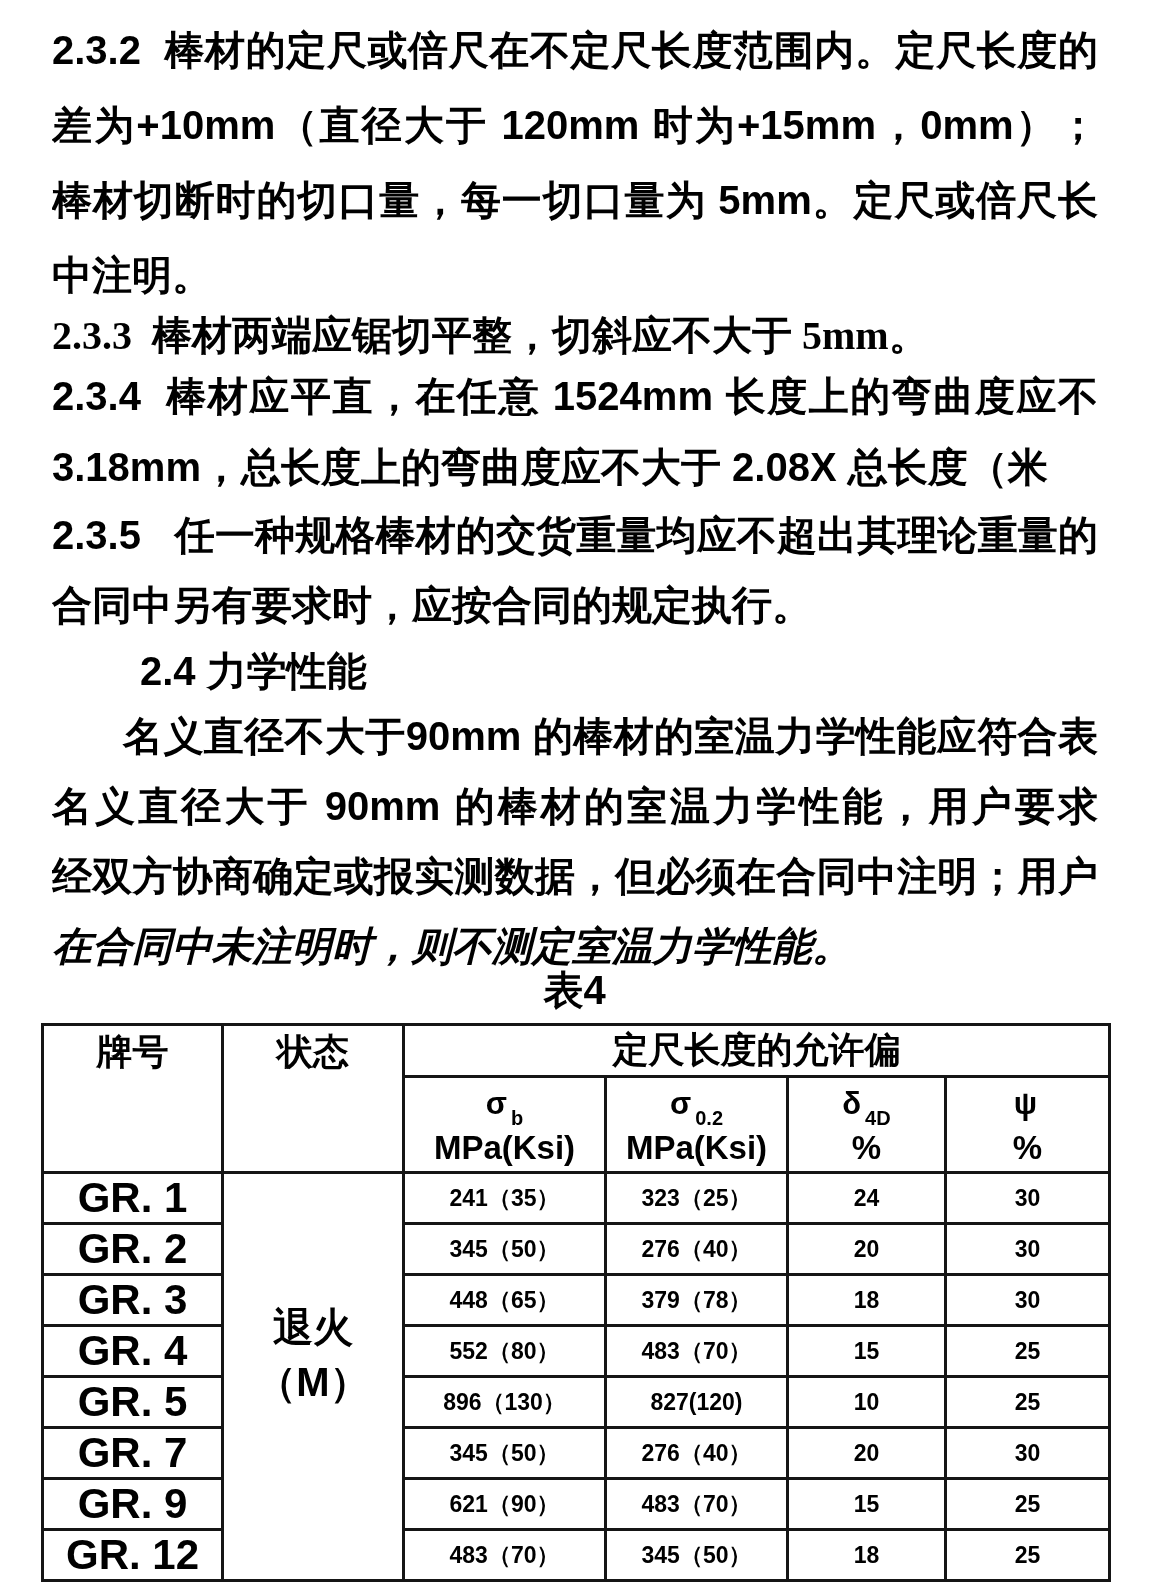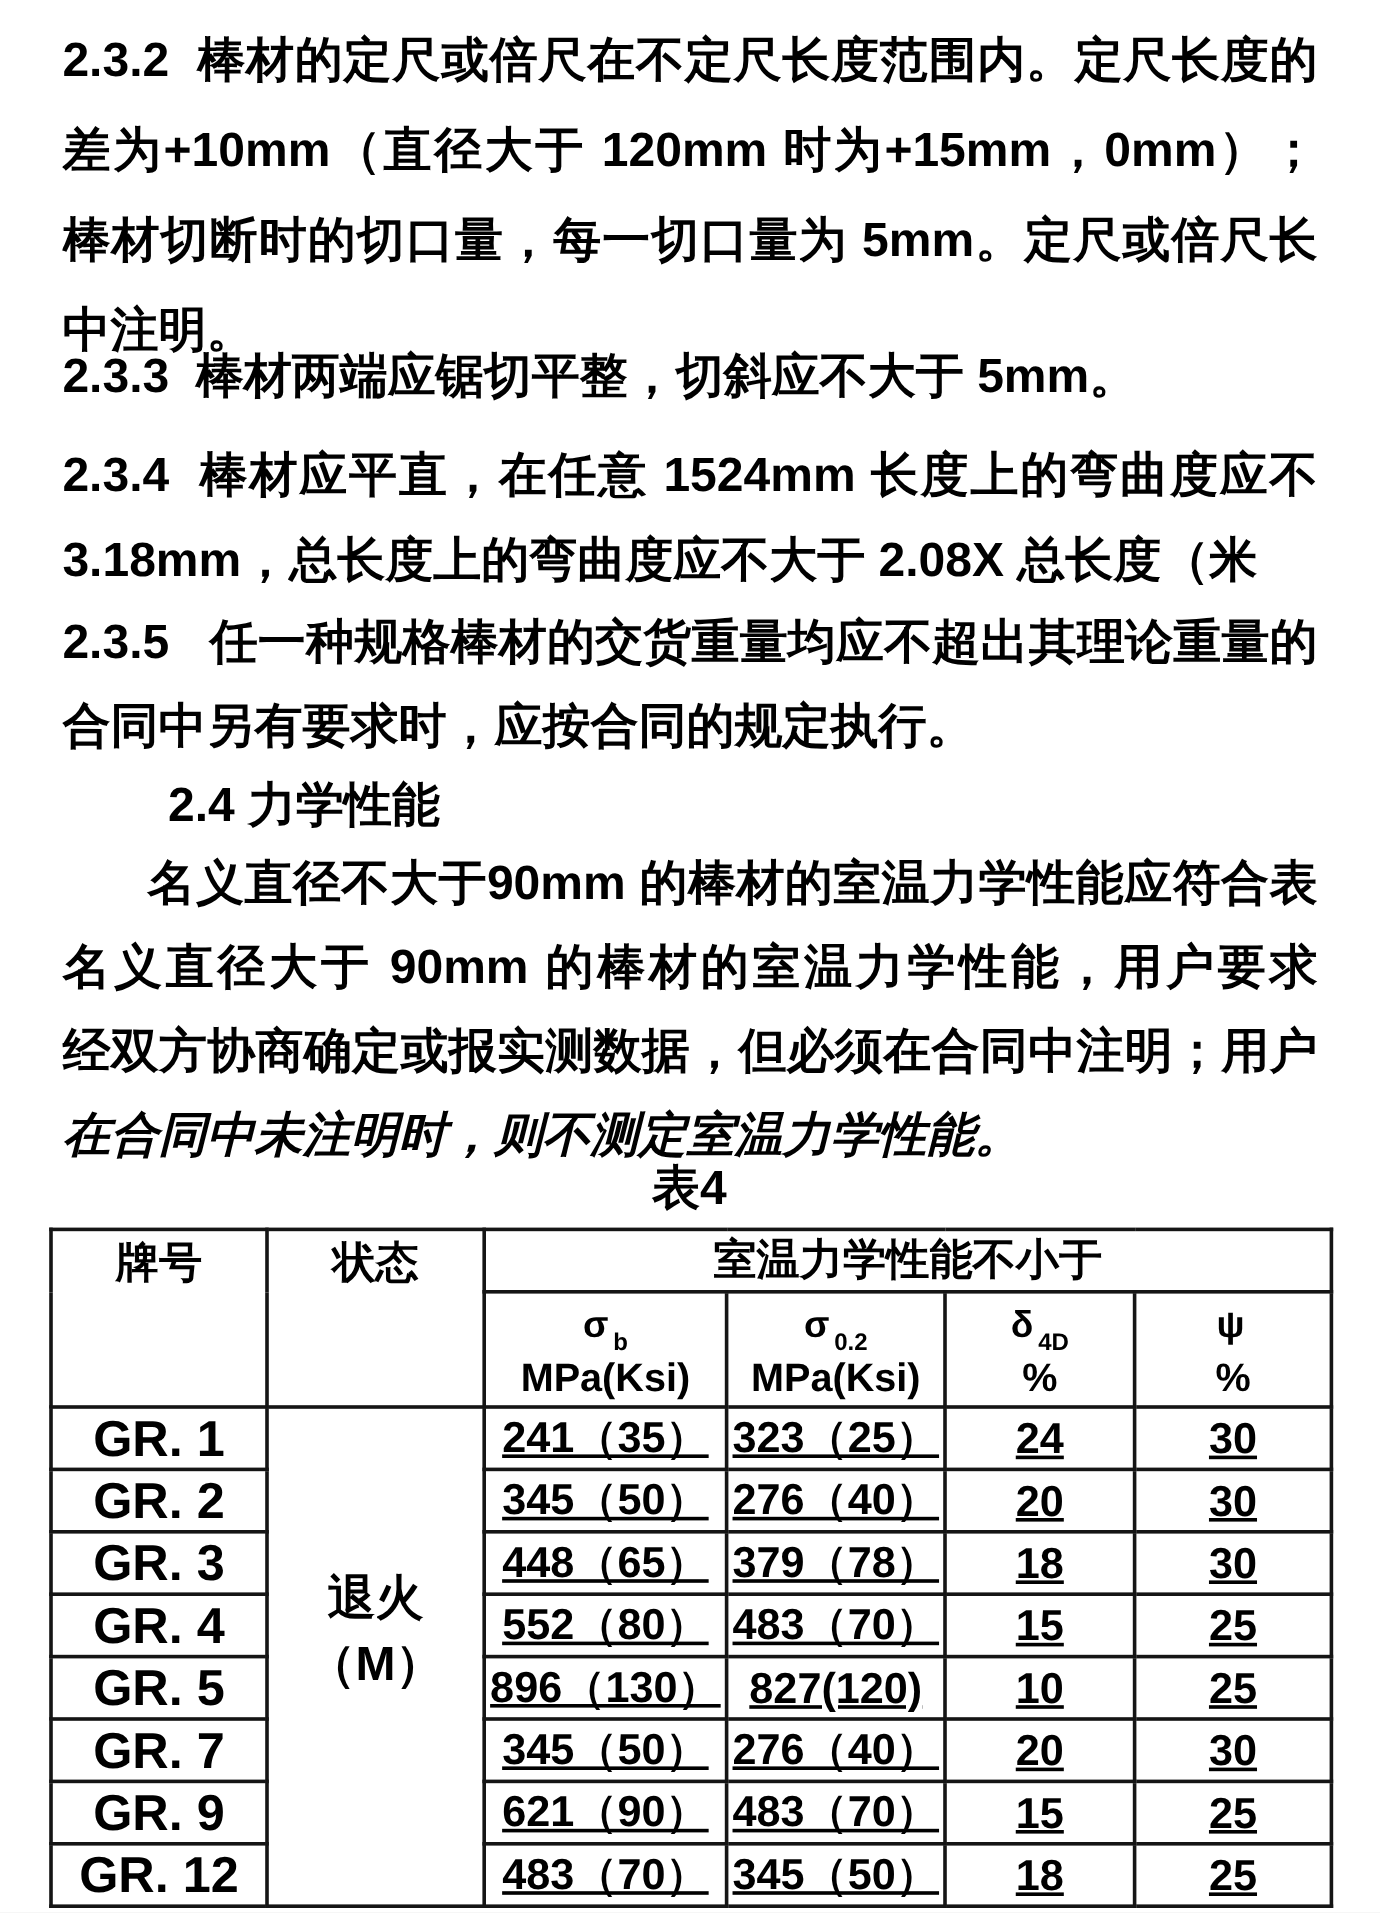--- a/index.html
+++ b/index.html
@@ -19,21 +19,21 @@
     left:52px; width:1046px;
     font-size:40px; line-height:52px; height:56px;
     white-space:pre-wrap;
     overflow:hidden;
   }
   .j { text-align:justify; text-align-last:justify; }
   .l0  { top:24px;  }
   .l1  { top:99px;  }
   .l2  { top:174px; }
   .l3  { top:249px; }
-  .l4  { top:288px; }
+  .l4  { top:310px;font-family:Liberation Serif, serif; }
   .l5  { top:370px; }
   .l6  { top:441px; }
   .l7  { top:509px; }
   .l8  { top:579px; }
   .l9  { top:645px; padding-left:88px; width:958px; }
   .l10 { top:710px; text-indent:71px; }
   .l11 { top:780px; }
   .l12 { top:850px; }
   .l13 { top:920px;font-style:italic; }
 
@@ -61,21 +61,21 @@
   tr.hr1 { height:50px; }
   .hr1 th { font-size:36px; }
   th.rspan { vertical-align:top; padding-top:5px; line-height:42px; }
   tr.hr2 { height:96px; }
   .symrow  { font-size:31px; line-height:46px; height:46px; }
   .greek   { letter-spacing:0; }
   .subsc   { font-size:20px; position:relative; top:4px; margin-left:4px; font-weight:700; }
   .unitrow { font-size:33px; line-height:42px; height:42px; }
   tr.r { height:50px; }
   td.grade { font-size:42px; }
-  td.val   { font-size:36px;text-decoration:underline; }
+  td.val   { font-size:23px; }
   td.state-cell { font-size:40px; }
   .state-inner { position:relative; top:-22px; }
 </style>
 </head>
 <body>
 
 <div class="page">
 
   <div class="line l0 j">2.3.2  棒材的定尺或倍尺在不定尺长度范围内。定尺长度的允许偏</div>
   <div class="line l1 j">差为+10mm（直径大于 120mm 时为+15mm，0mm）；倍尺长度还应计入</div>
@@ -100,21 +100,21 @@
         <col style="width:181px">
         <col style="width:202px">
       <col style="width:182px">
         <col style="width:158px">
         <col style="width:164px">
     </colgroup>
     <tbody>
       <tr class="hr1">
         <th class="rspan" rowspan="2">牌号</th>
         <th class="rspan" rowspan="2">状态</th>
-        <th colspan="4">室温力学性能不小于</th>
+        <th colspan="4">定尺长度的允许偏</th>
       </tr>
       <tr class="hr2">
         <th>
           <div class="symrow"><span class="greek">σ</span><sub class="subsc">b</sub></div>
           <div class="unitrow">MPa(Ksi)</div>
         </th>
         <th>
           <div class="symrow"><span class="greek">σ</span><sub class="subsc">0.2</sub></div>
           <div class="unitrow">MPa(Ksi)</div>
         </th>

